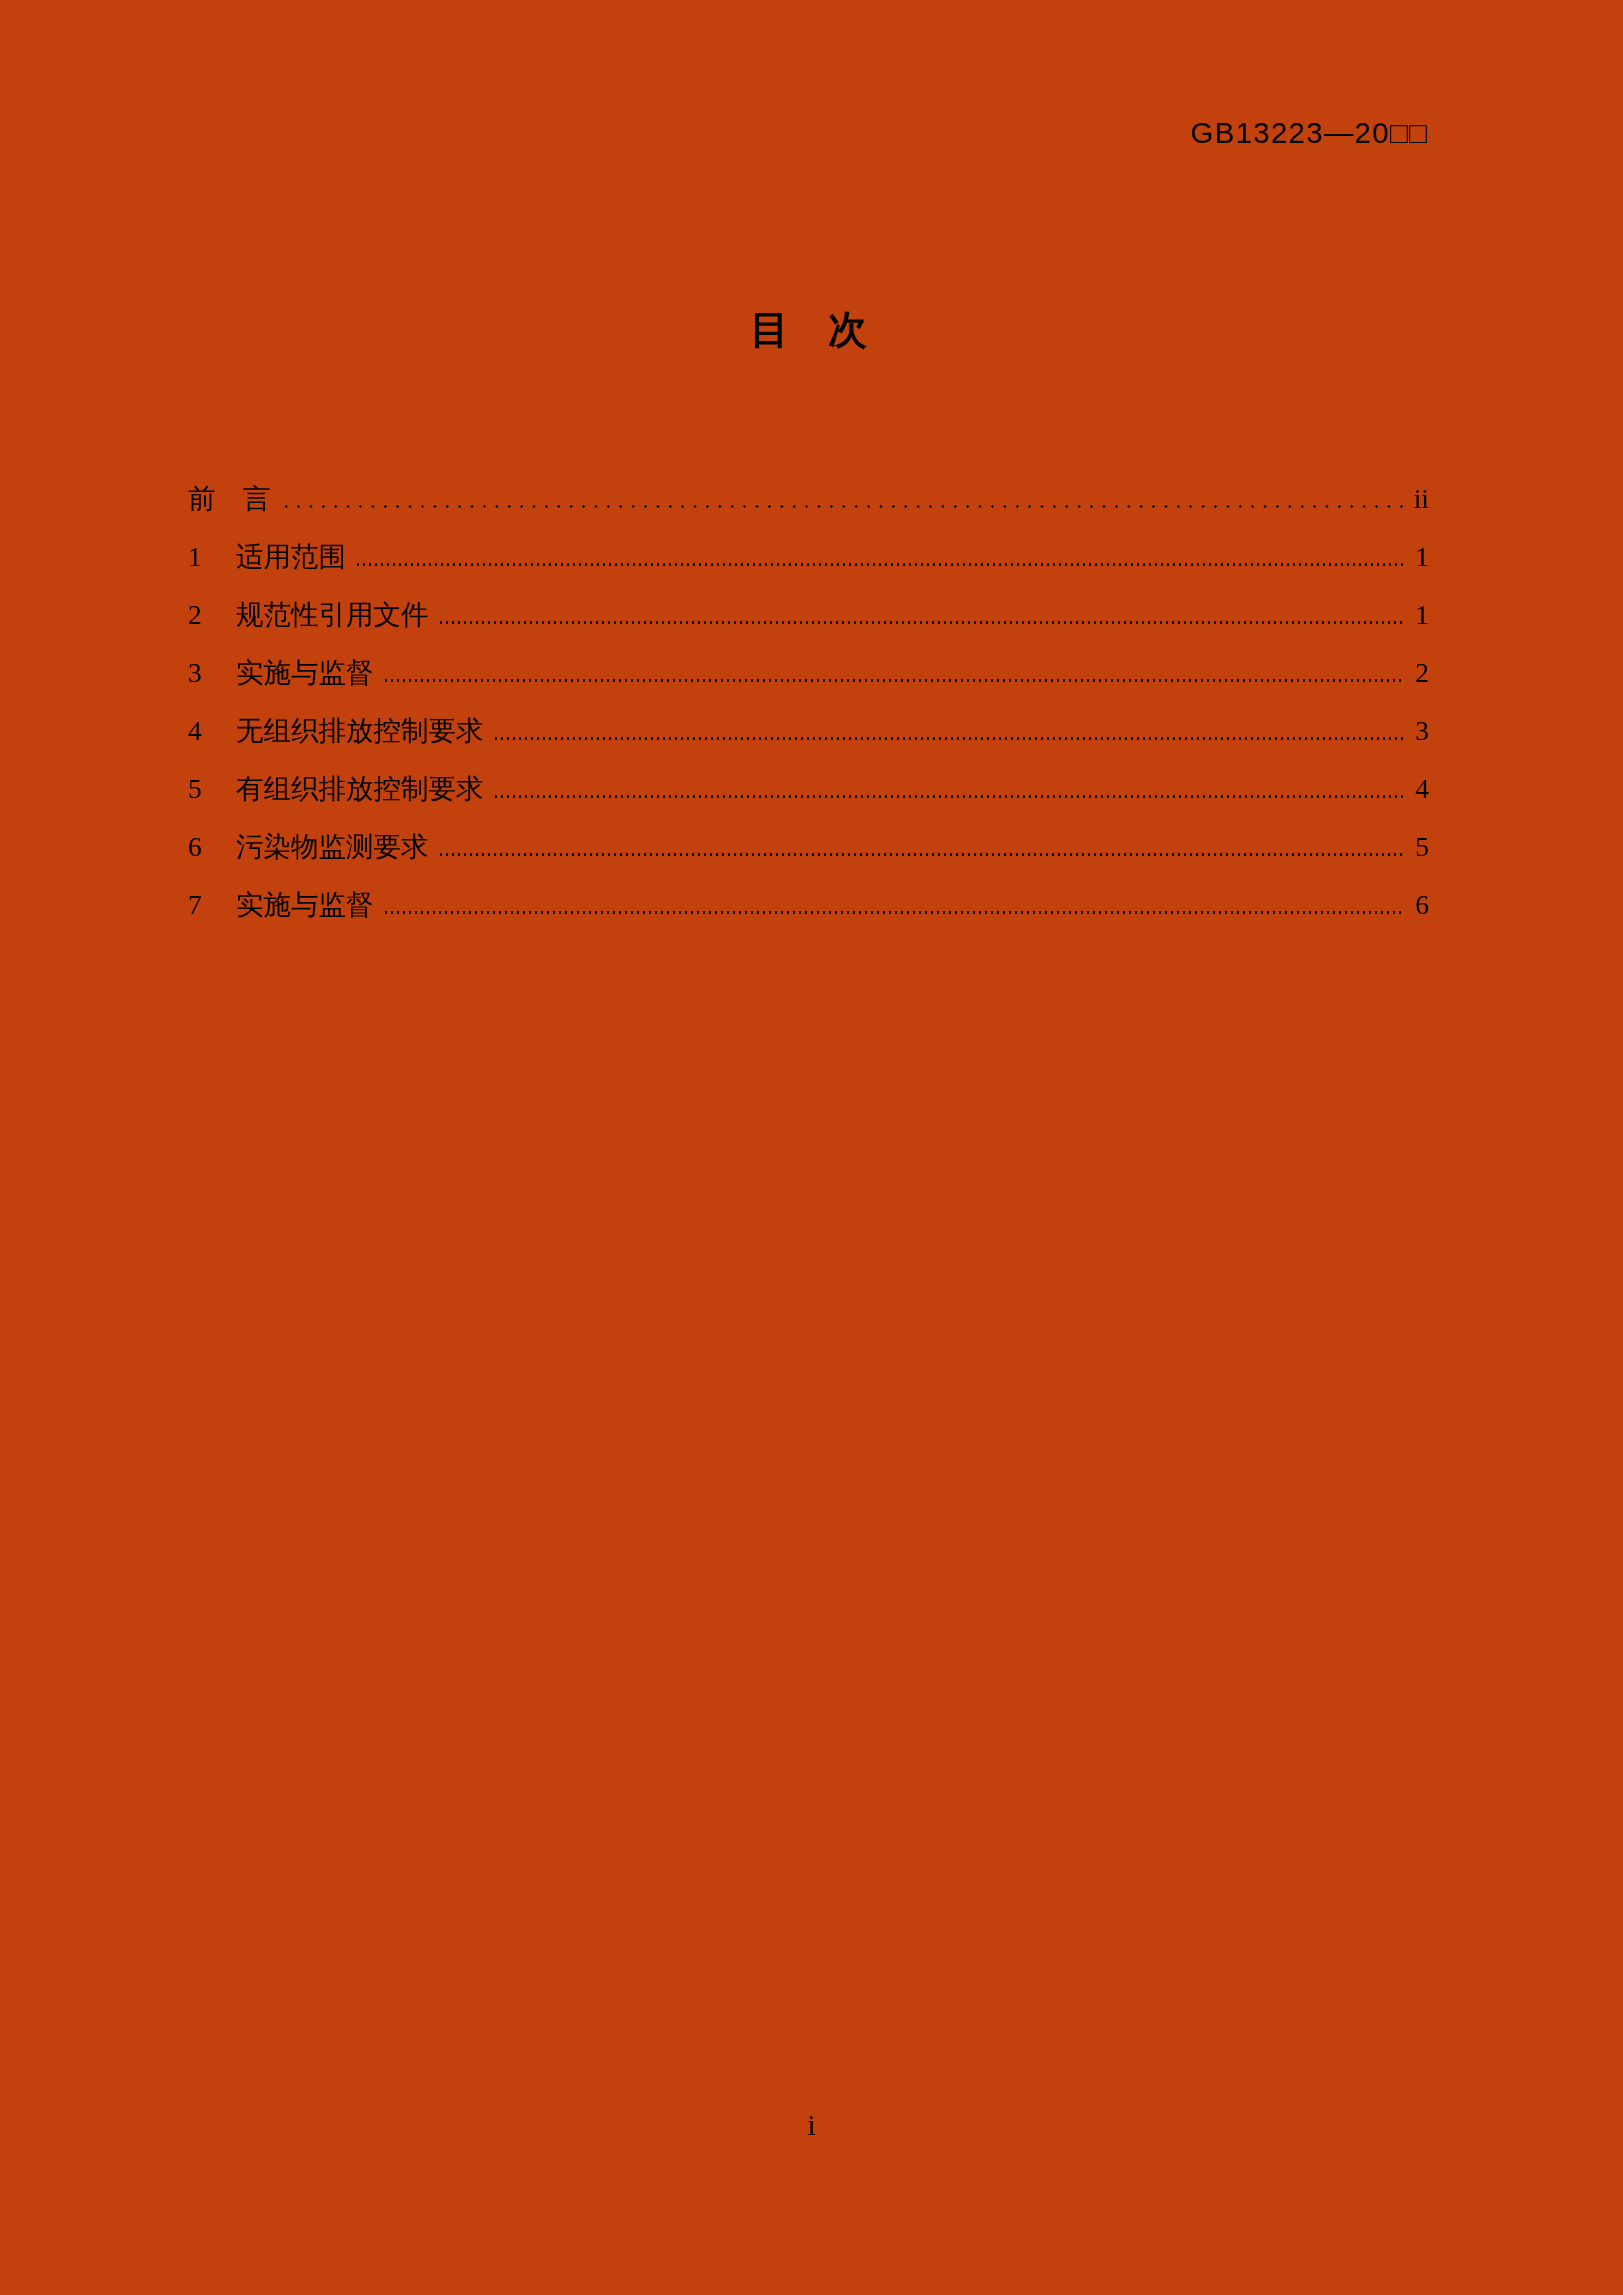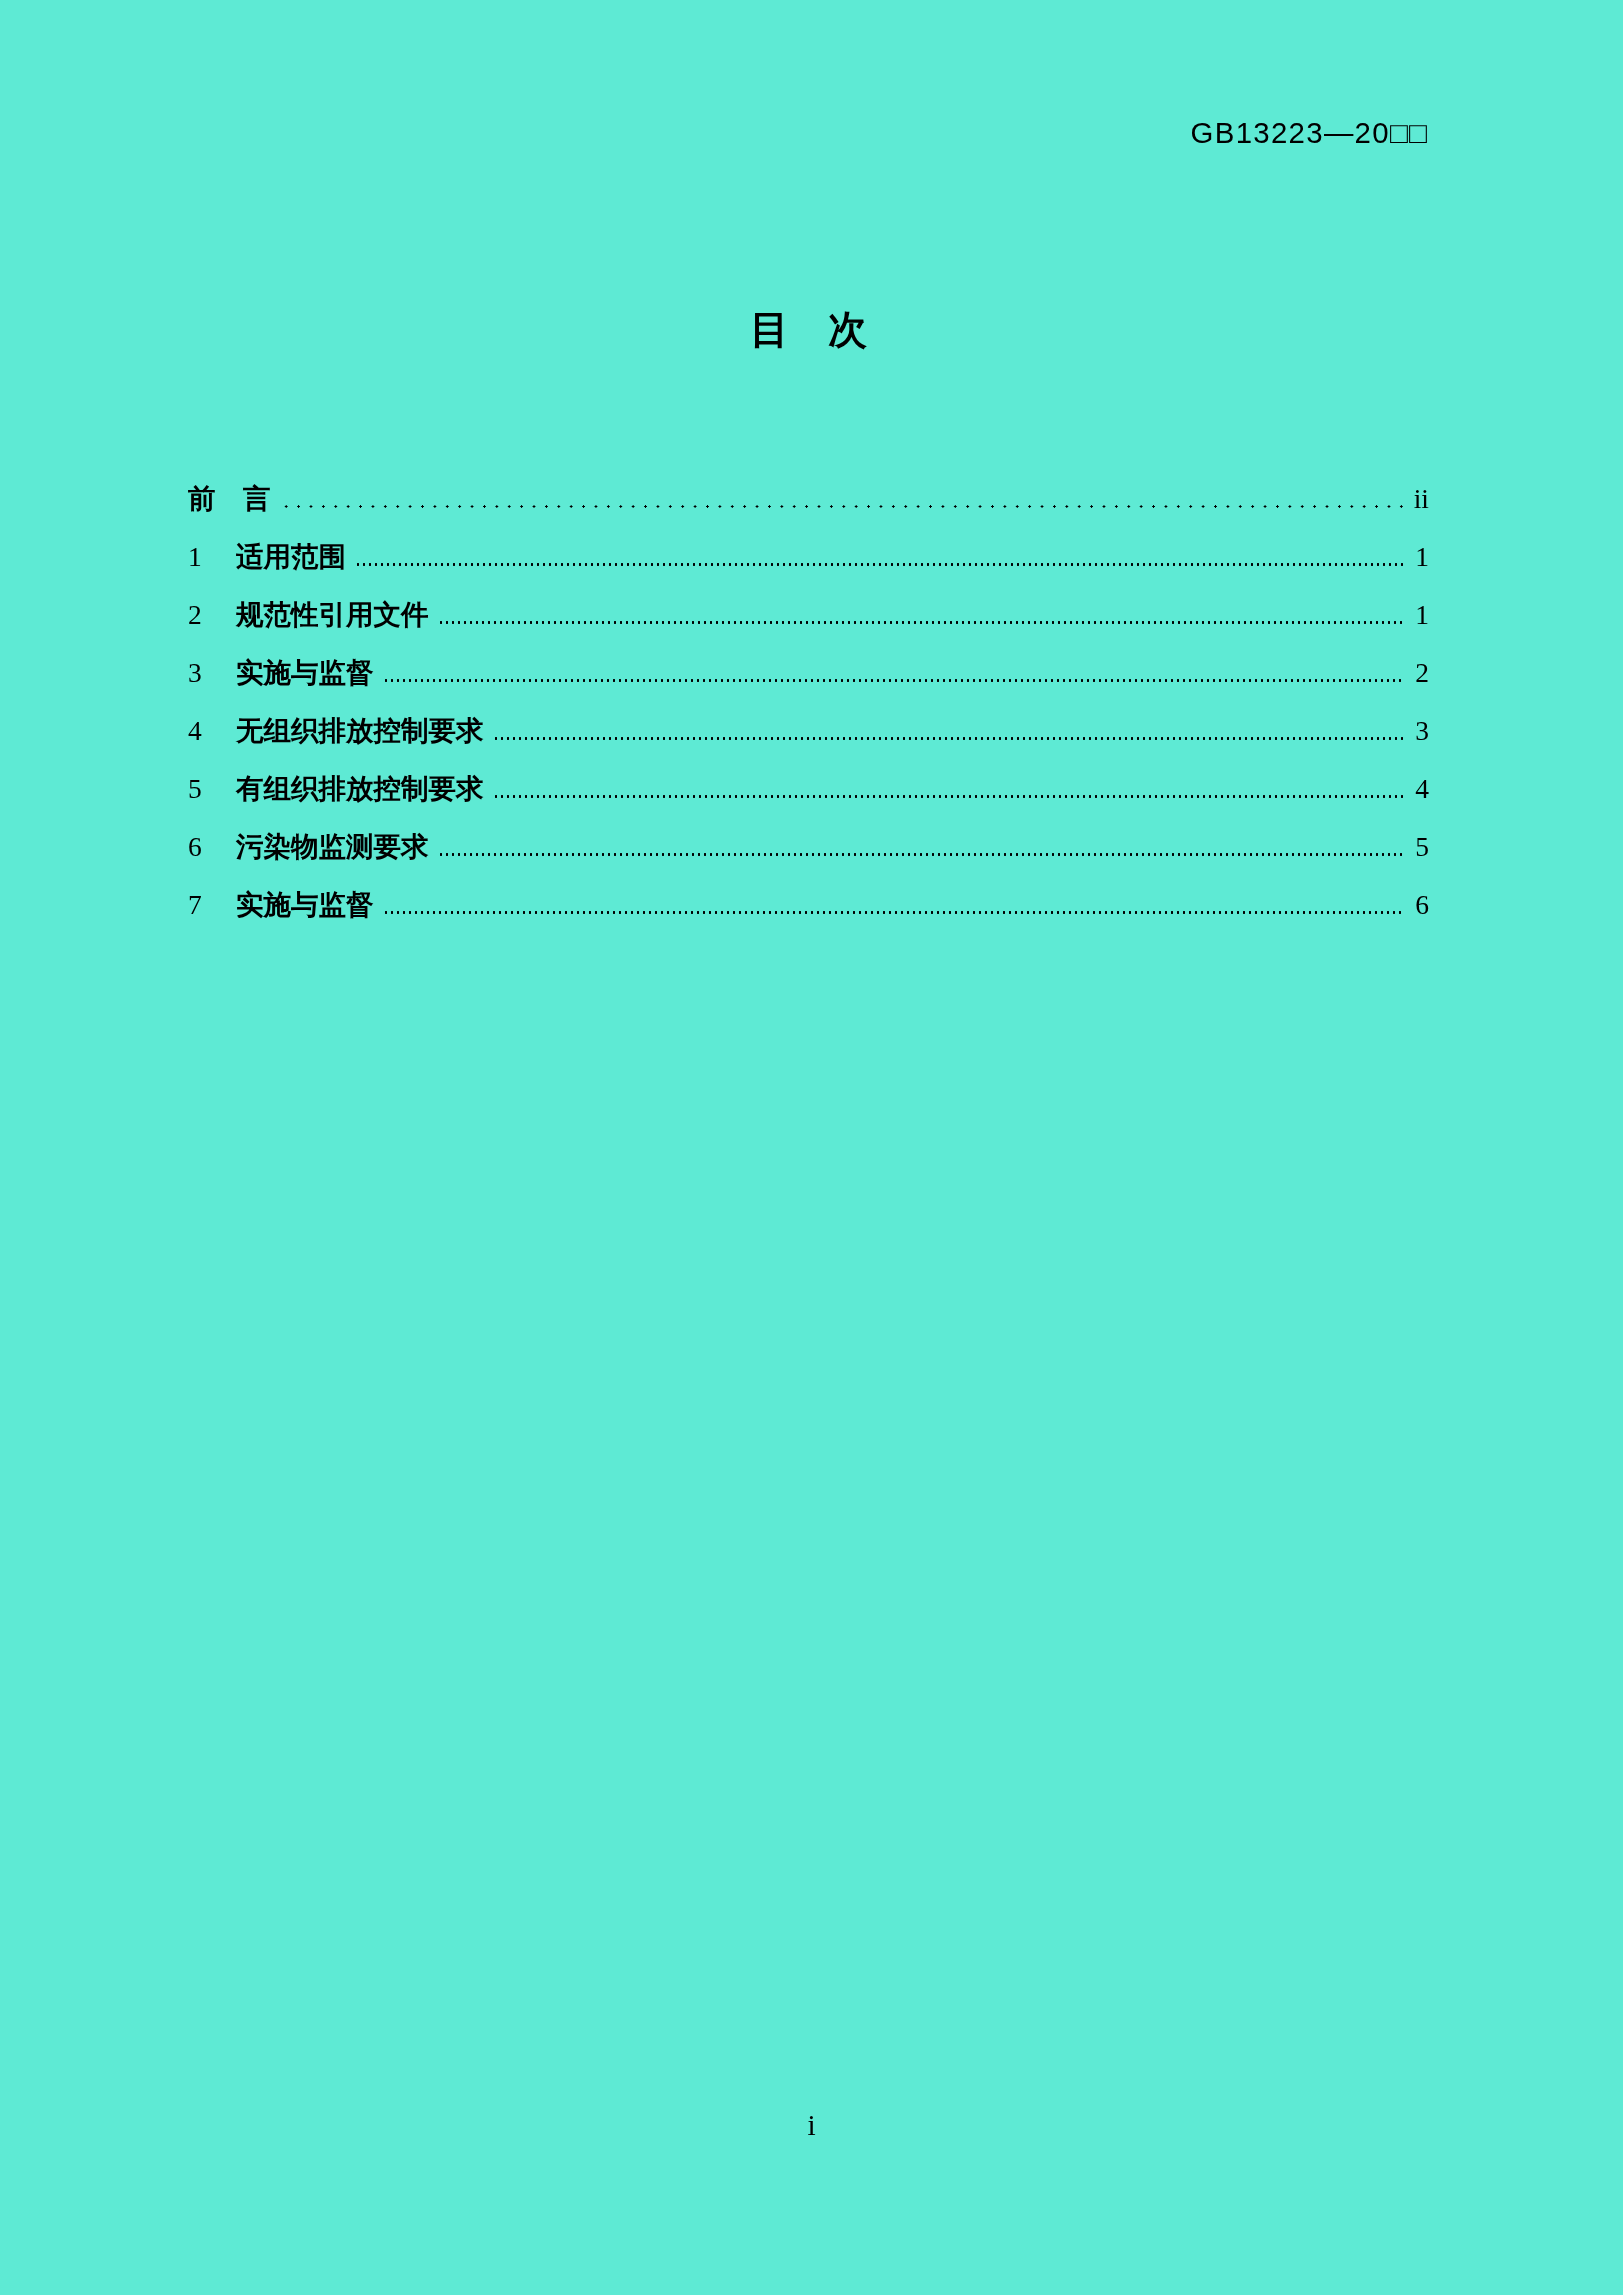--- a/index.html
+++ b/index.html
@@ -11,21 +11,21 @@
     height: 2295px;
     background: #ffffff;
     color: #000000;
     position: relative;
     font-family: "Liberation Serif", "DejaVu Serif", serif;
     overflow: hidden;
   }
   .page {
     position: absolute;
     inset: 0;
-    background: #5eead4;
+    background: #c2410c;
   }
   .header-code {
     position: absolute;
     top: 118px;
     right: 195px;
     font-family: "Liberation Sans", "DejaVu Sans", sans-serif;
     font-size: 29.4px;
     line-height: 1;
     letter-spacing: 1.3px;
     white-space: pre;
@@ -58,21 +58,20 @@
   }
   .toc-num {
     display: inline-block;
     width: 48px;
     flex: 0 0 auto;
   }
   .toc-num:empty { display: none; }
   .toc-label {
     white-space: pre;
     flex: 0 0 auto;
-    font-weight: bold;
   }
   .toc-leader {
     flex: 1 1 auto;
     height: 3.3px;
     margin: 0 10.5px 0 9.2px;
     background-repeat: repeat-x;
     background-position: left bottom;
   }
   .toc-row.dense .toc-leader {
     background-image: radial-gradient(circle, #000 1.2px, transparent 1.3px);

